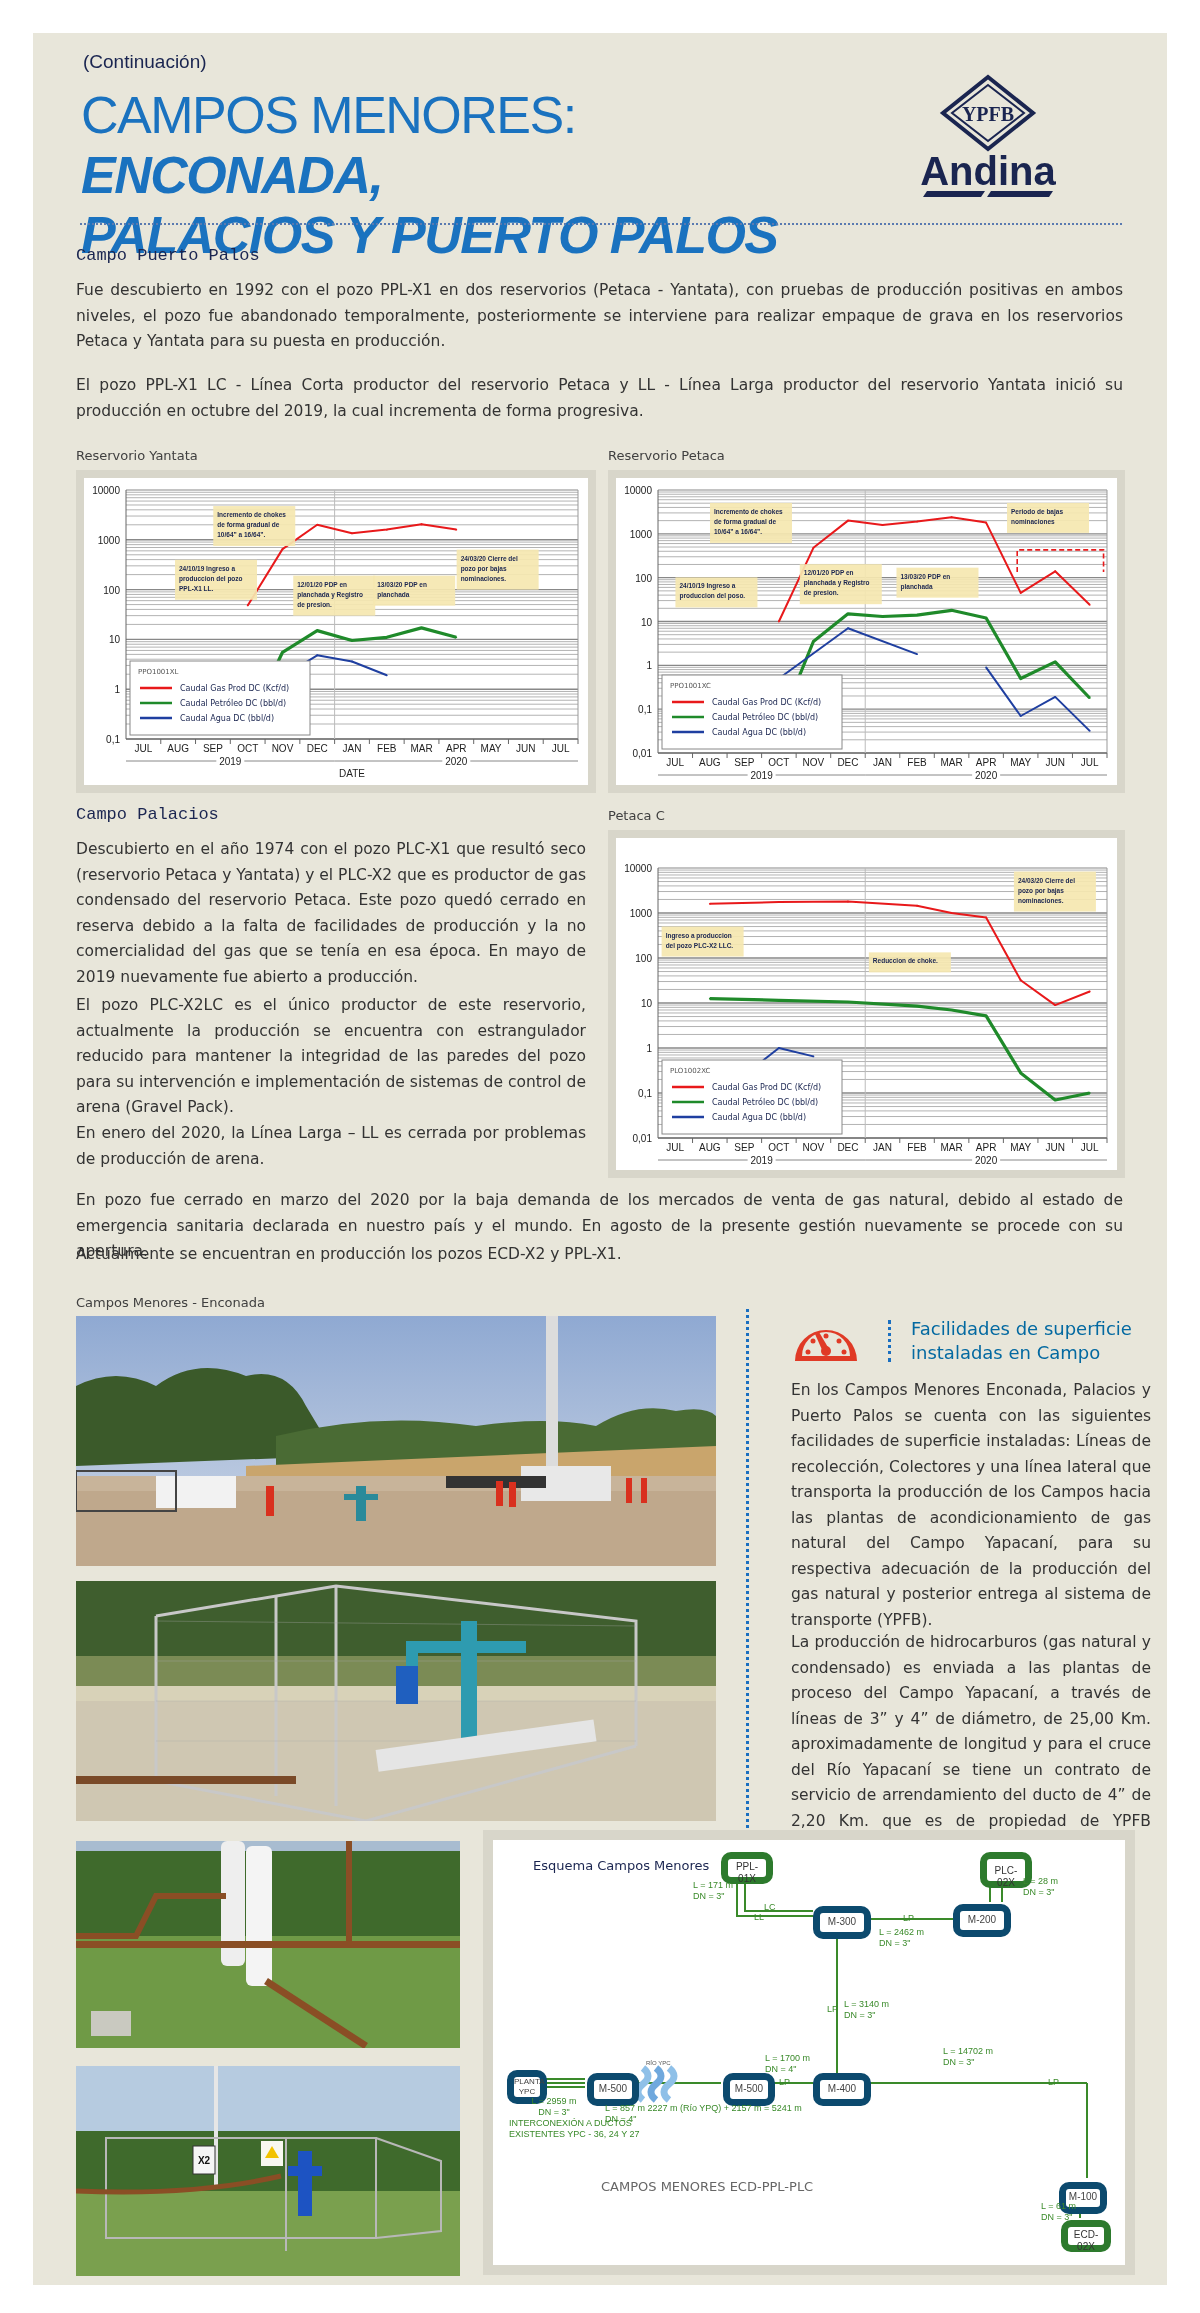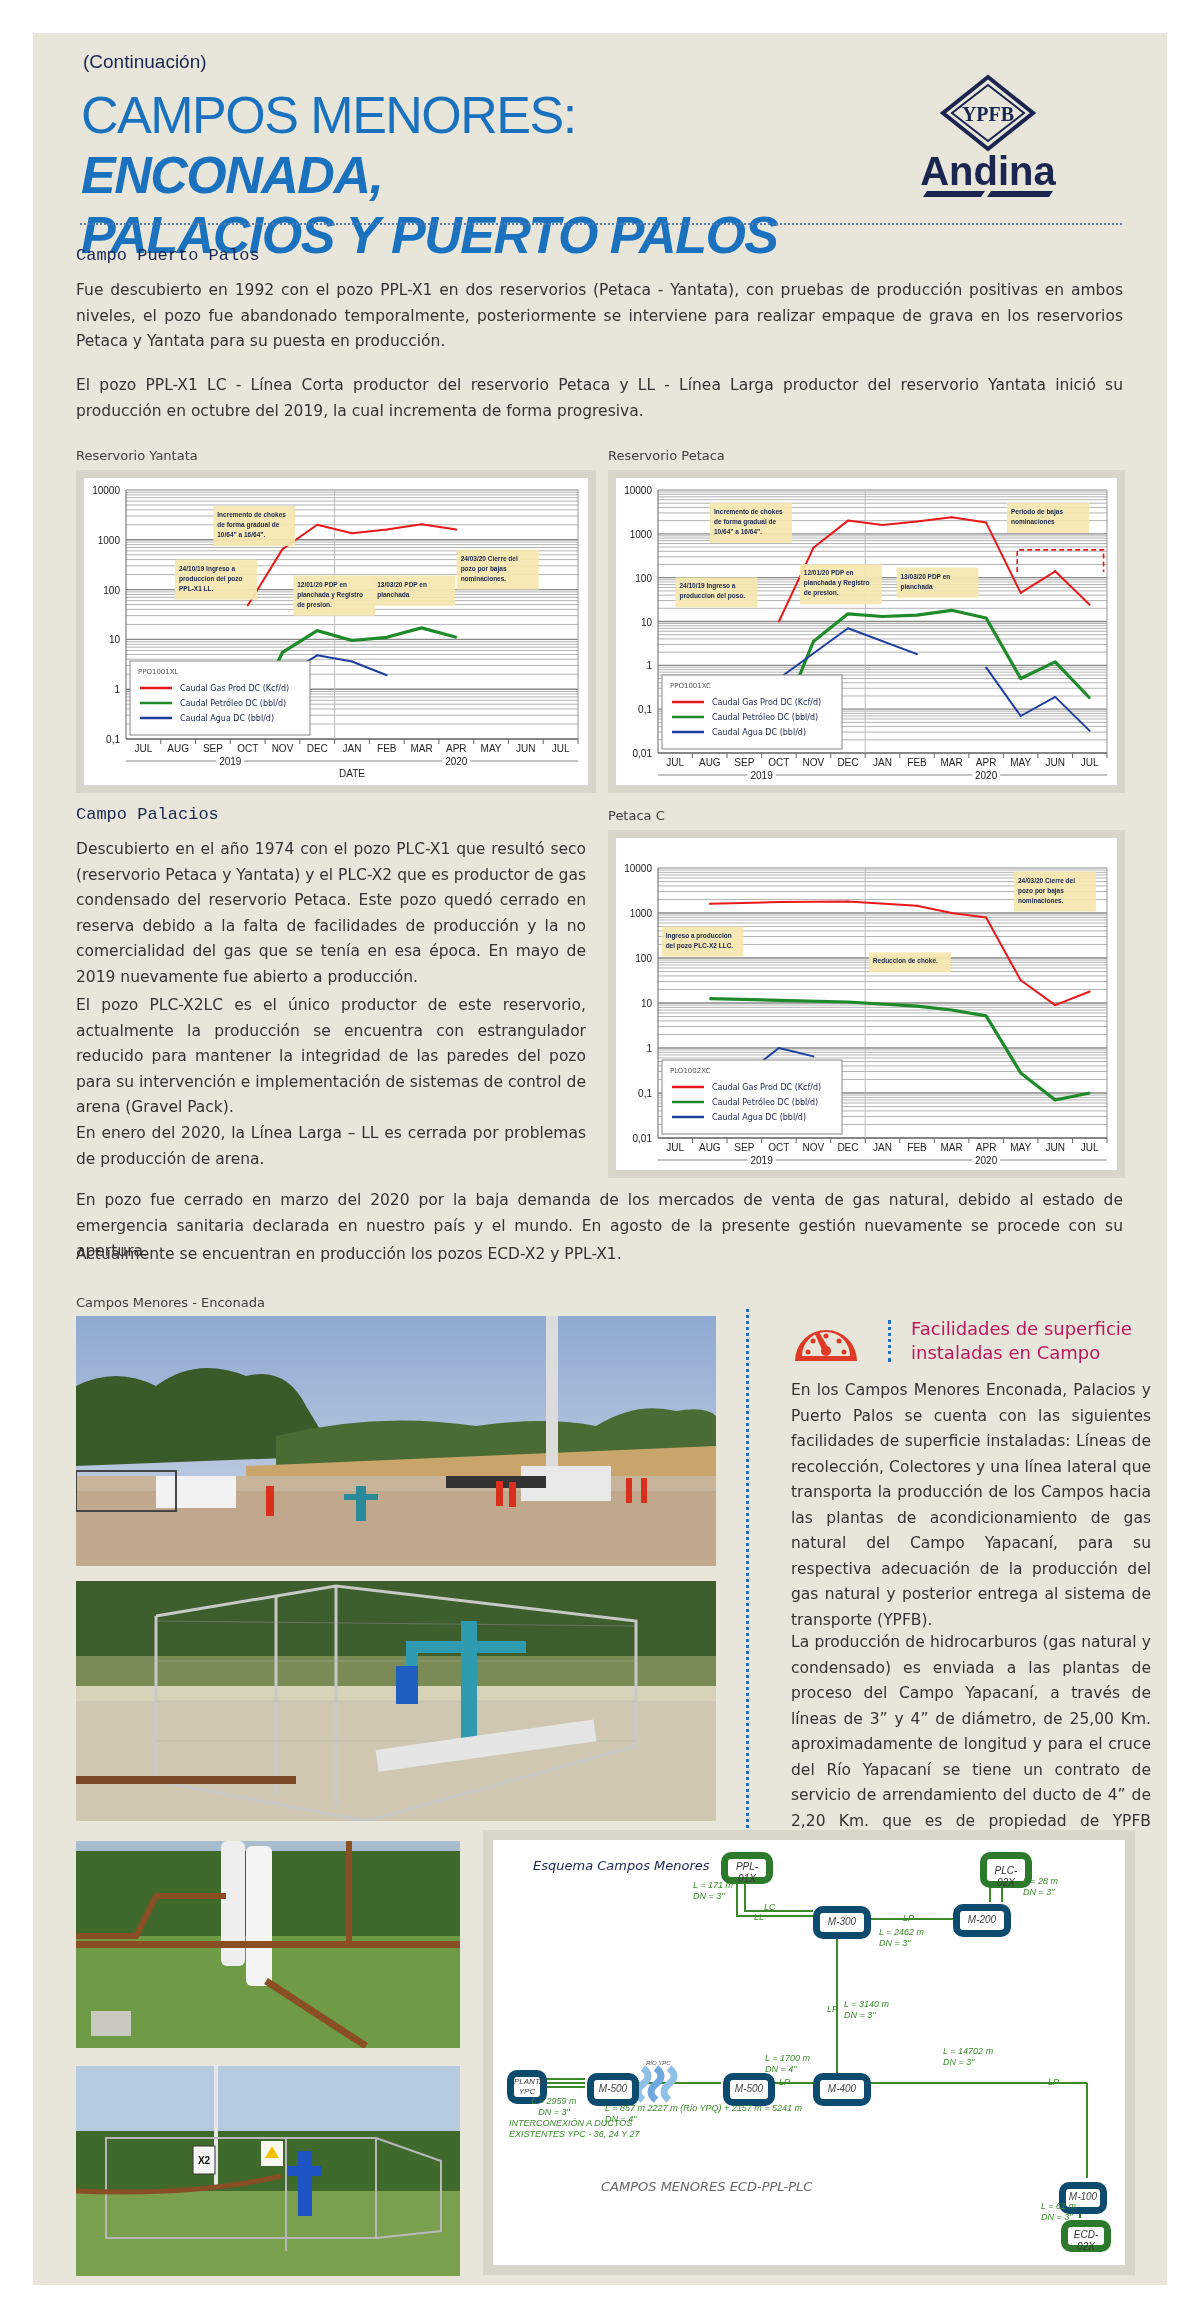--- a/index.html
+++ b/index.html
@@ -12,21 +12,21 @@
   .title .bold { font-weight:bold; font-style:italic; }
   .logo { left:880px; top:40px; width:150px; height:130px; }
   .dotline { left:47px; top:190px; width:1042px; height:0; border-top:2px dotted #5a7ab0; }
   .h2 { color:#1a2550; font-size:17px; font-family:Liberation Mono, monospace; }
   .para { color:#333; font-size:15.5px; line-height:25.5px; text-align:justify; font-family:"DejaVu Sans", sans-serif; }
   .caption { color:#404040; font-size:13px; font-family:"DejaVu Sans", sans-serif; }
   .chartframe { background:#d8d6ca; padding:8px; box-sizing:border-box; }
   .chartframe svg { background:#fff; display:block; }
   .photo { overflow:hidden; }
   .schema { background:#d8d6ca; }
-  .schema .inner { position:absolute; left:10px; top:10px; right:10px; bottom:10px; background:#fff;font-style:italic; }
+  .schema .inner { position:absolute; left:10px; top:10px; right:10px; bottom:10px; background:#fff; }
   .node { position:absolute; border:7px solid #0c4a6e; border-radius:10px; background:#fff; font-size:10px; color:#444; text-align:center; font-family:"Liberation Sans", sans-serif; line-height:12px; }
   .node.green { border-color:#2d7a2d; color:#333; }
   .glbl { position:absolute; color:#3a8a2a; font-size:9px; font-family:"Liberation Sans", sans-serif; line-height:11px; white-space:nowrap; }
   .vdots { border-left:3px dotted #1a6fc0; }
 </style>
 </head>
 <body>
 
 <div class="page">
 
@@ -641,21 +641,21 @@
       <circle cx="35" cy="35" r="5" fill="#e03a26"></circle>
       <polygon points="24,18 28,16 38,33 32,36" fill="#e03a26"></polygon>
       <circle cx="17" cy="36" r="2.5" fill="#e03a26"></circle>
       <circle cx="53" cy="36" r="2.5" fill="#e03a26"></circle>
       <circle cx="22" cy="25" r="2.5" fill="#e03a26"></circle>
       <circle cx="35" cy="20" r="2.5" fill="#e03a26"></circle>
       <circle cx="48" cy="25" r="2.5" fill="#e03a26"></circle>
     </svg>
   </div>
   <div class="abs vdots" style="left:855px; top:1287px; height:42px;"></div>
-  <div class="abs" style="left:878px; top:1284px; color:#be185d; font-size:18px; line-height:24px;">
+  <div class="abs" style="left:878px; top:1284px; color:#0369a1; font-size:18px; line-height:24px;">
     <div>Facilidades de superficie</div>
     <div>instaladas en Campo</div>
   </div>
   <div class="abs para" style="left:758px; top:1345px; width:360px;">En los Campos Menores Enconada, Palacios y Puerto Palos se cuenta con las siguientes facilidades de superficie instaladas: Líneas de recolección, Colectores y una línea lateral que transporta la producción de los Campos hacia las plantas de acondicionamiento de gas natural del Campo Yapacaní, para su respectiva adecuación de la producción del gas natural y posterior entrega al sistema de transporte (YPFB).</div>
   <div class="abs para" style="left:758px; top:1597px; width:360px;">La producción de hidrocarburos (gas natural y condensado) es enviada a las plantas de proceso del Campo Yapacaní, a través de líneas de 3” y 4” de diámetro, de 25,00 Km. aproximadamente de longitud y para el cruce del Río Yapacaní se tiene un contrato de servicio de arrendamiento del ducto de 4” de 2,20 Km. que es de propiedad de YPFB Transporte S.A.</div>
 
   <div class="abs schema" style="left:450px; top:1797px; width:652px; height:445px;">
     <div class="inner">
       <svg width="632" height="425" style="position:absolute;left:0;top:0;">
         <g stroke="#3a8a2a" stroke-width="2" fill="none">

